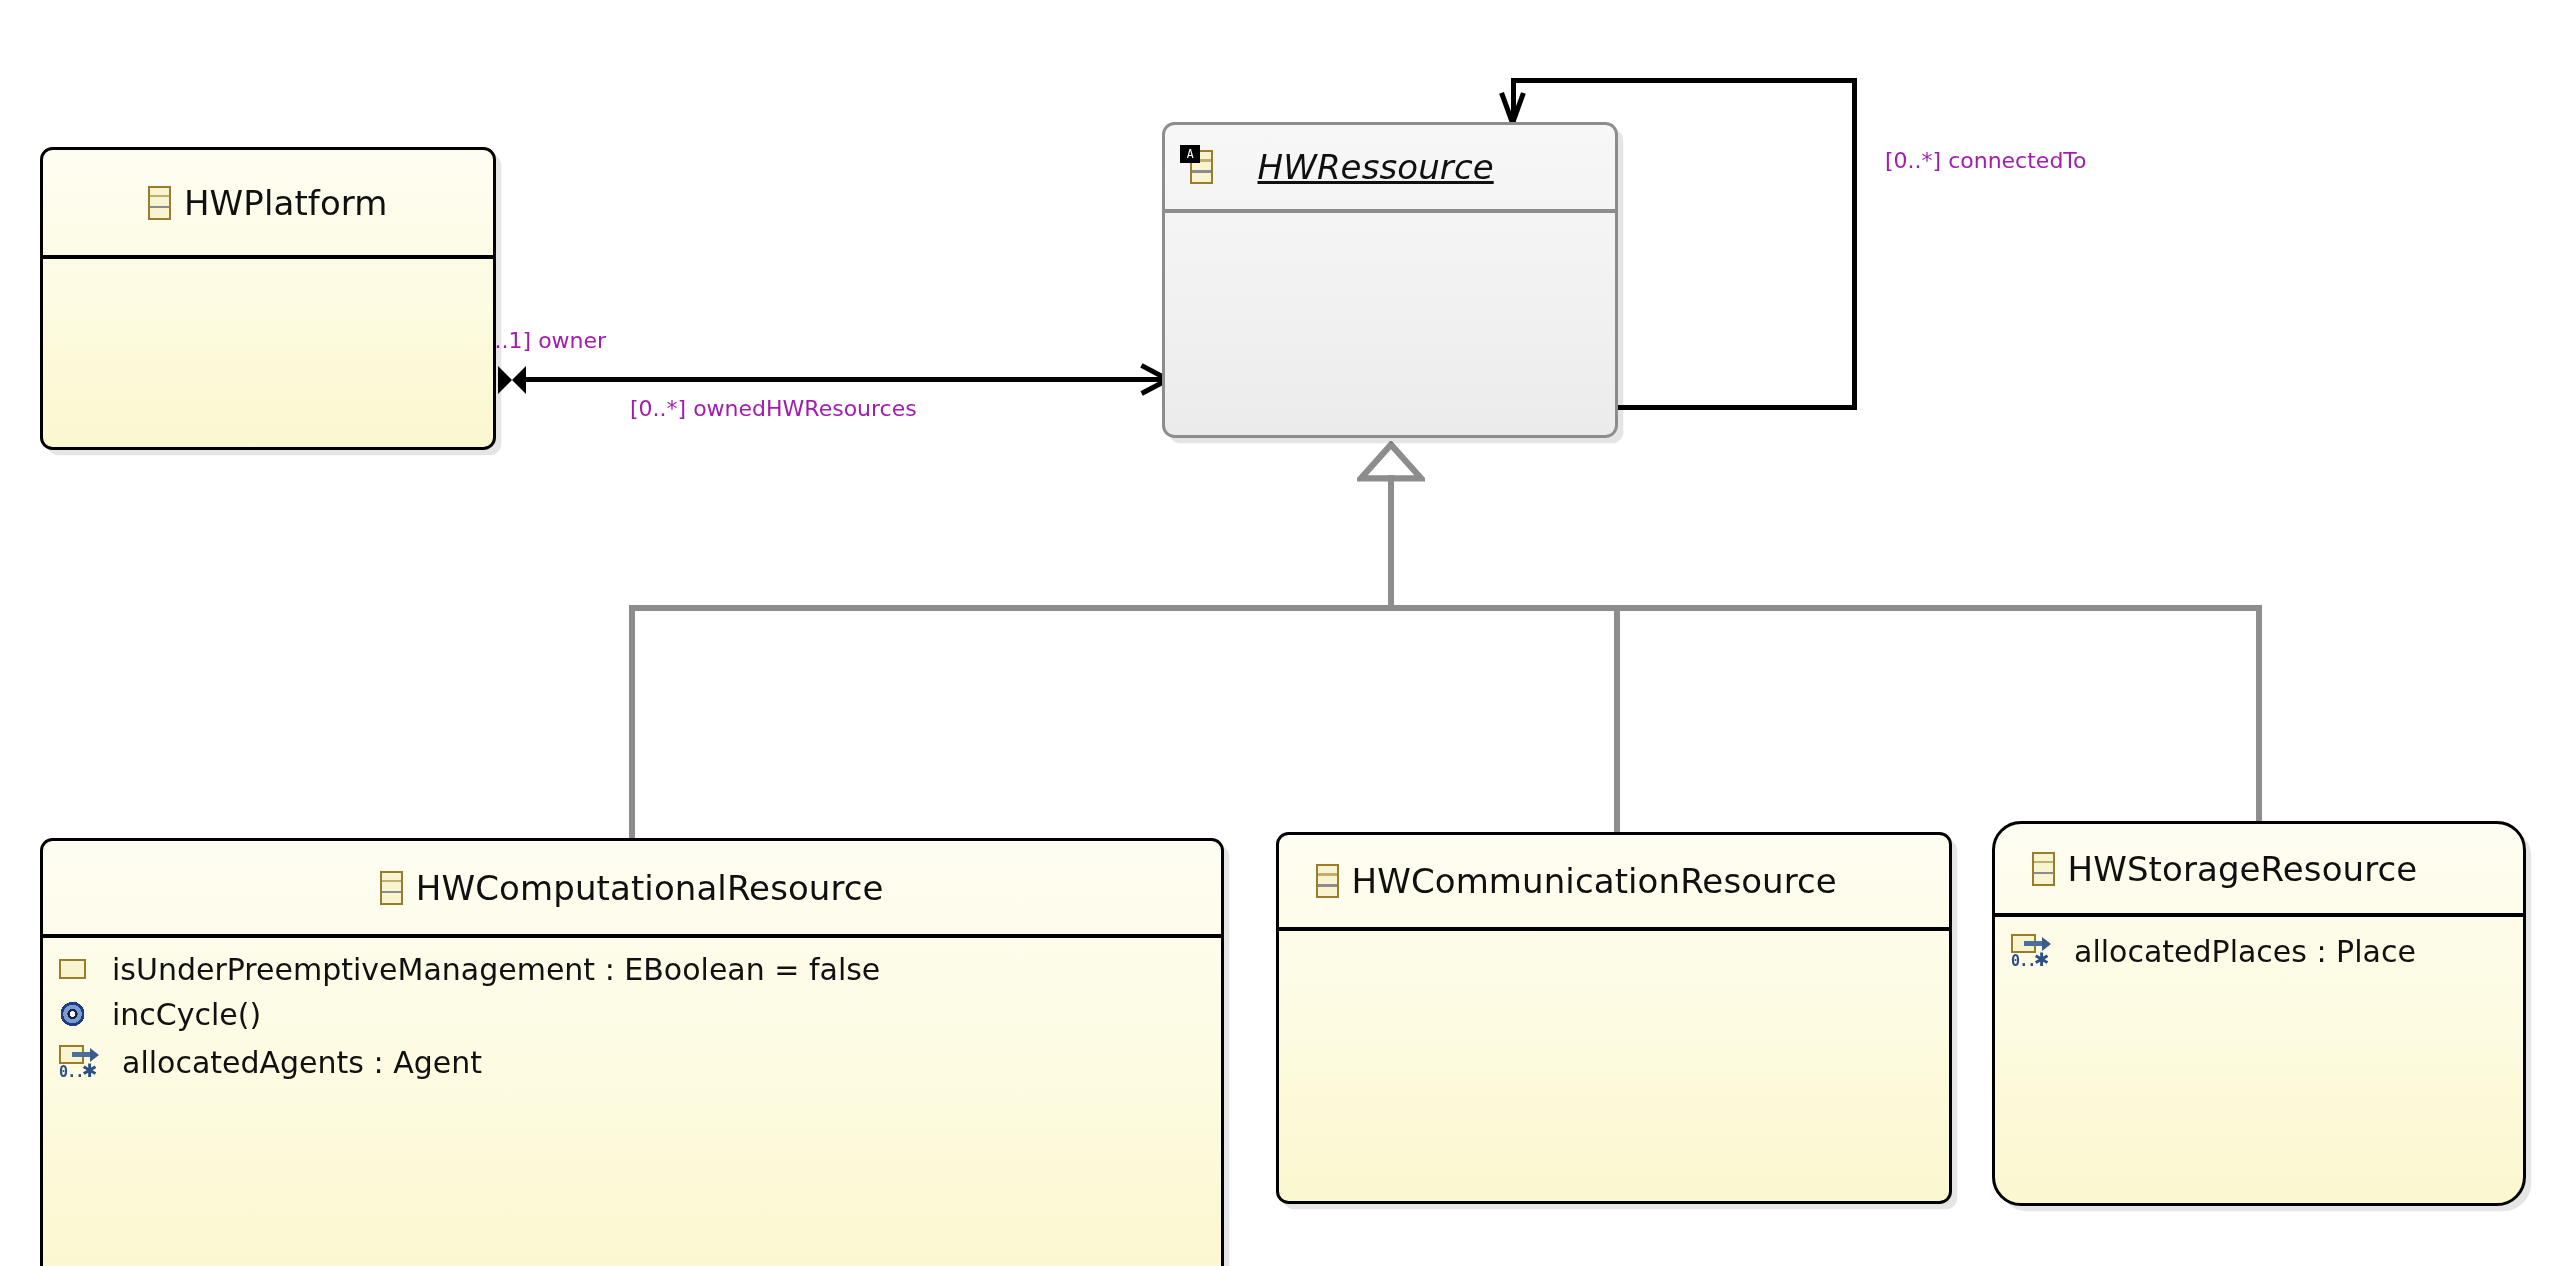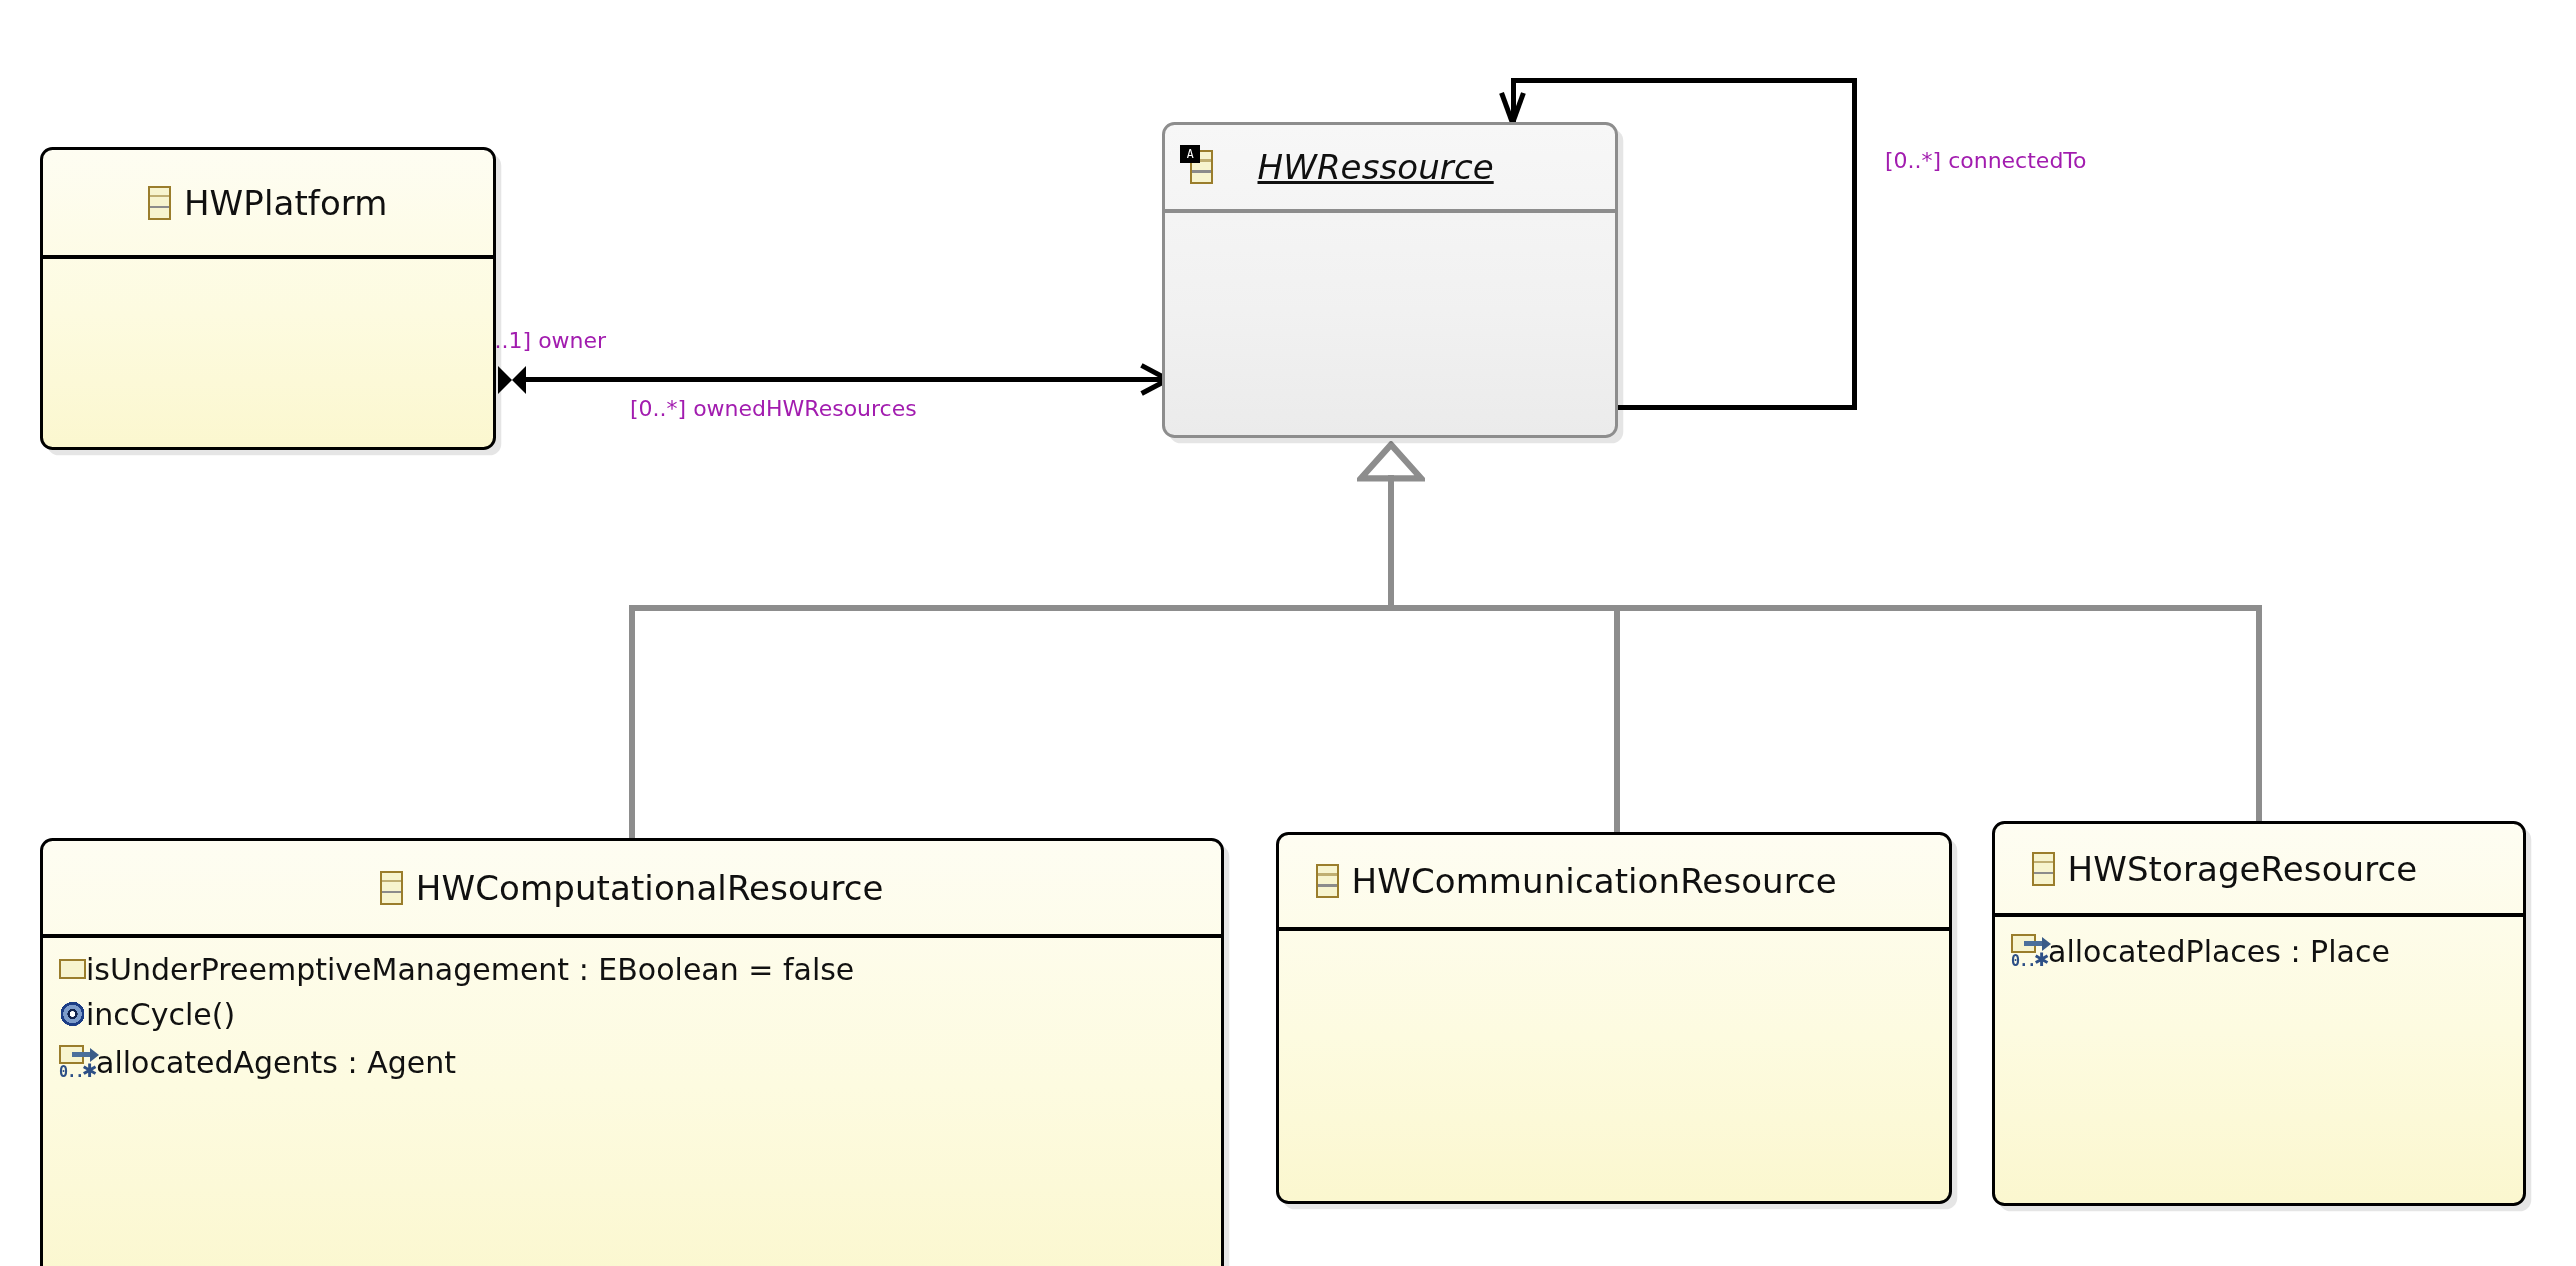--- a/index.html
+++ b/index.html
@@ -65,21 +65,21 @@
   .uml-name.abstract { font-style: italic; }
 
   .uml-body {
     position: relative;
     padding-top: 9px;
     overflow: hidden;
   }
   .uml-feature {
     display: flex;
     align-items: center;
-    gap: 0;
+    gap: 26px;
     height: 45px;
     padding-left: 16px;
     white-space: nowrap;
     font-size: 30px;
     color: #111111;
   }
   .feature-text { display: inline-block; }
 
   
   .icon-class {
@@ -322,21 +322,21 @@
 
   <div class="uml-class normal" style="left:1276px; top:832px; width:676px; height:372px;">
     <div class="uml-title left" style="height:92px;">
       <span class="icon-class"></span>
       <span class="uml-name">HWCommunicationResource</span>
     </div>
     <div class="uml-divider"></div>
     <div class="uml-body"></div>
   </div>
 
-  <div class="uml-class normal" style="left:1992px; top:821px; width:534px; height:385px;">
+  <div class="uml-class normal" style="left:1992px; top:821px; width:534px; height:385px;border-radius:29px;">
     <div class="uml-title left" style="height:89px;">
       <span class="icon-class"></span>
       <span class="uml-name">HWStorageResource</span>
     </div>
     <div class="uml-divider"></div>
     <div class="uml-body">
       <div class="uml-feature" style="height:52px;">
         <span class="icon-reference">
           <span class="ref-box"></span>
           <span class="ref-arrow"></span>

